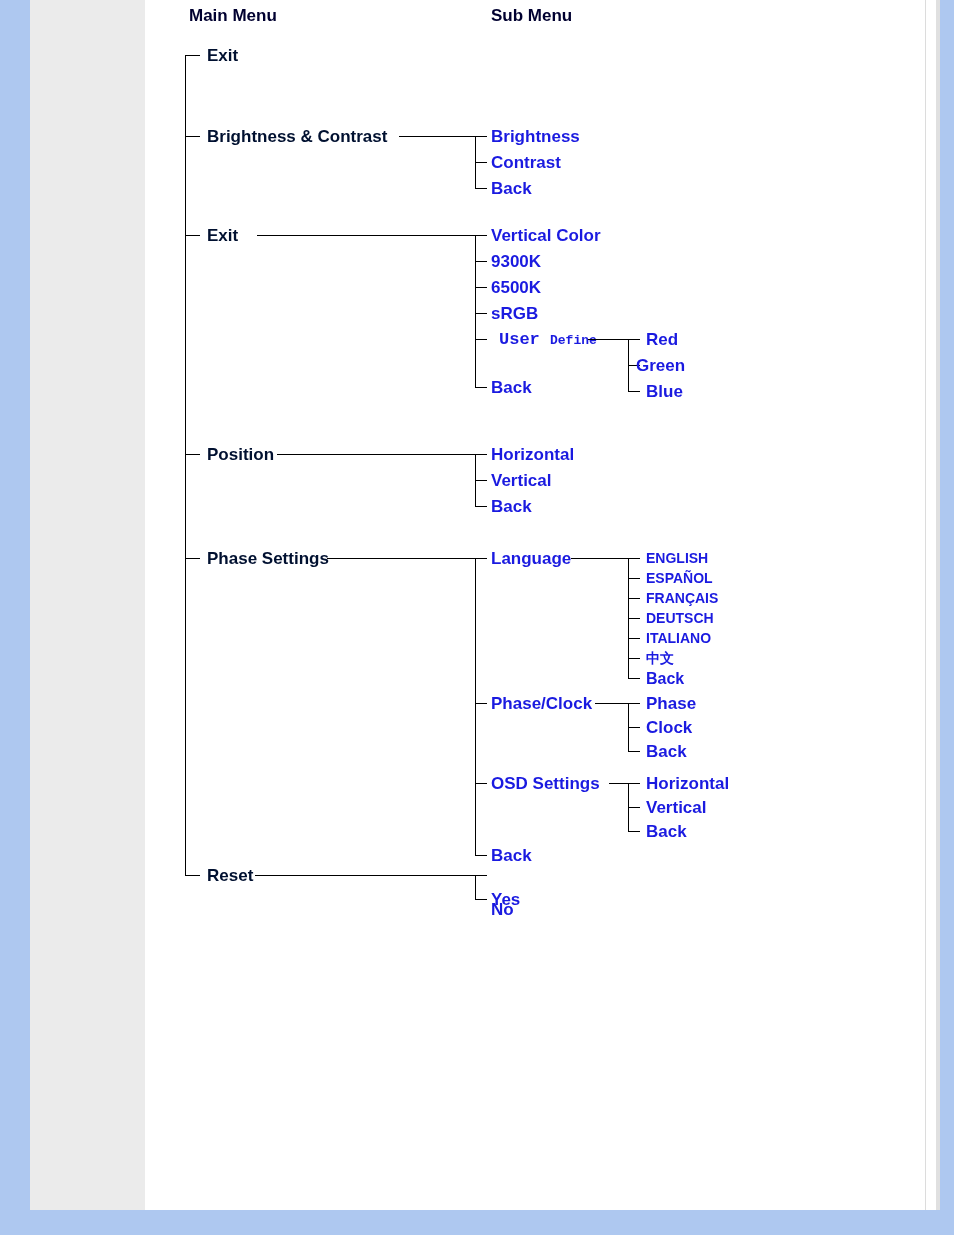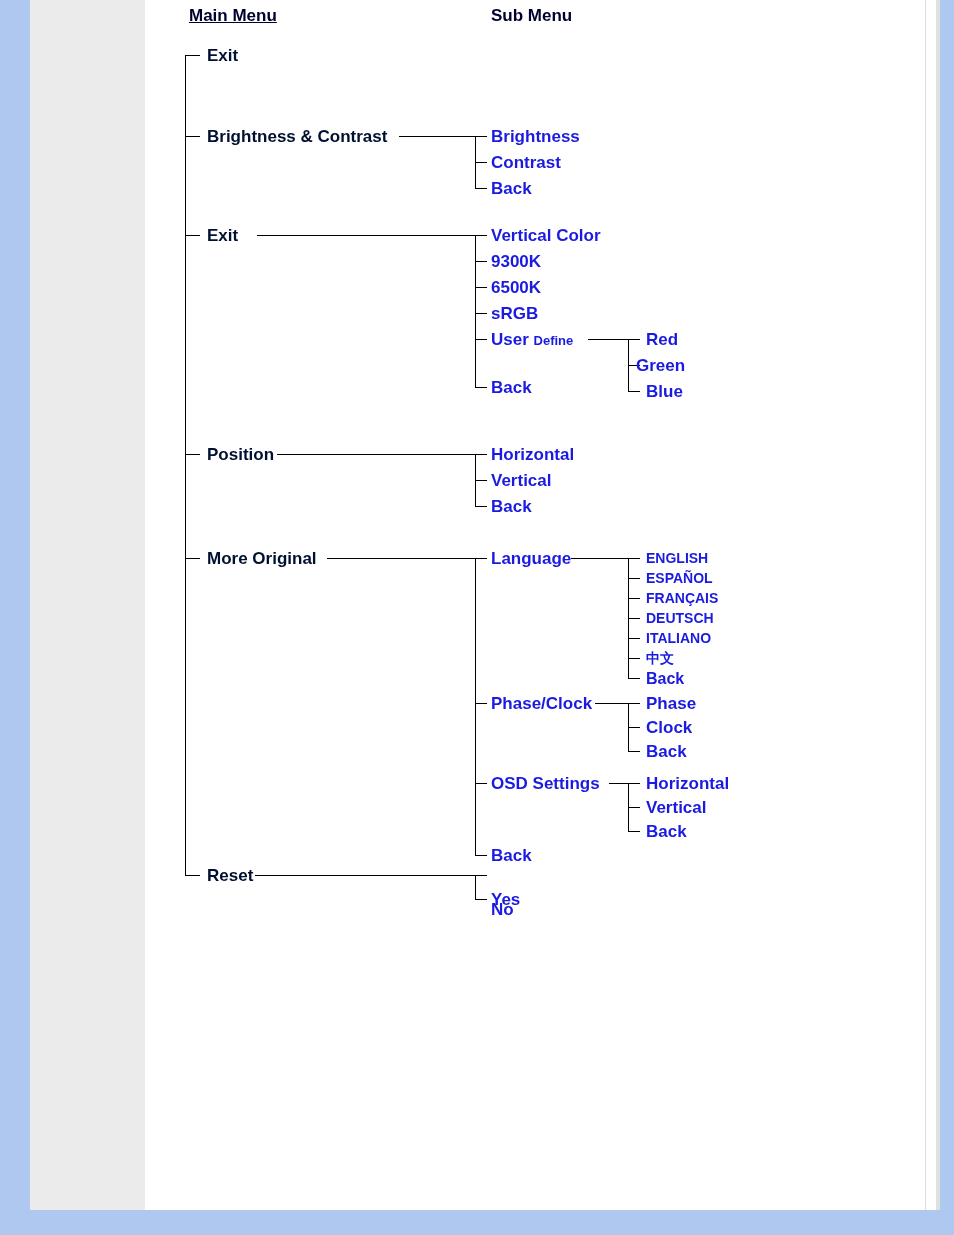--- a/index.html
+++ b/index.html
@@ -51,21 +51,21 @@
     background: #fff;
   }
 
   .header {
     position: absolute;
     font-weight: bold;
     color: #000030;
     font-size: 17px;
     top: 6px;
   }
-  .main-col-x { left: 44px; text-decoration: underline; }
+  .main-col-x { left: 44px; }
   .sub-col-x  { left: 346px; }
 
   
   .spine-main {
     position: absolute;
     left: 40px;
     width: 1px;
     background: #000;
   }
   .hline {
@@ -134,21 +134,21 @@
       <div class="hline" style="top:235px;left:330px;width:12px;"></div>
       <div class="hline" style="top:261px;left:330px;width:12px;"></div>
       <div class="hline" style="top:287px;left:330px;width:12px;"></div>
       <div class="hline" style="top:313px;left:330px;width:12px;"></div>
       <div class="hline" style="top:339px;left:330px;width:12px;"></div>
       <div class="hline" style="top:387px;left:330px;width:12px;"></div>
       <div class="sub-label" style="top:226px;left:342px;">Vertical Color</div>
       <div class="sub-label" style="top:252px;left:342px;">9300K</div>
       <div class="sub-label" style="top:278px;left:342px;">6500K</div>
       <div class="sub-label" style="top:304px;left:342px;">sRGB</div>
-      <div class="sub-label" style="top:330px;left:342px;">
+      <div class="sub-label" style="top:330px;left:350px;font-family:Liberation Mono, monospace;">
         <span>User</span>
         <span style="font-size:13px;">Define</span>
       </div>
       <div class="sub-label" style="top:378px;left:342px;">Back</div>
 
       <div class="hline" style="top:339px;left:443px;width:40px;"></div>
       <div class="vline" style="top:339px;left:483px;height:52px;"></div>
       <div class="hline" style="top:339px;left:483px;width:12px;"></div>
       <div class="hline" style="top:365px;left:483px;width:12px;"></div>
       <div class="hline" style="top:391px;left:483px;width:12px;"></div>
@@ -161,21 +161,21 @@
       <div class="hline" style="top:454px;left:132px;width:198px;"></div>
       <div class="vline" style="top:454px;left:330px;height:52px;"></div>
       <div class="hline" style="top:454px;left:330px;width:12px;"></div>
       <div class="hline" style="top:480px;left:330px;width:12px;"></div>
       <div class="hline" style="top:506px;left:330px;width:12px;"></div>
       <div class="sub-label" style="top:445px;left:342px;">Horizontal</div>
       <div class="sub-label" style="top:471px;left:342px;">Vertical</div>
       <div class="sub-label" style="top:497px;left:342px;">Back</div>
 
       <div class="hline" style="top:558px;left:40px;width:15px;"></div>
-      <div class="main-label" style="top:549px;left:58px;">More Original</div>
+      <div class="main-label" style="top:549px;left:58px;">Phase Settings</div>
       <div class="hline" style="top:558px;left:182px;width:148px;"></div>
       <div class="vline" style="top:558px;left:330px;height:297px;"></div>
       <div class="hline" style="top:558px;left:330px;width:12px;"></div>
       <div class="hline" style="top:703px;left:330px;width:12px;"></div>
       <div class="hline" style="top:783px;left:330px;width:12px;"></div>
       <div class="hline" style="top:855px;left:330px;width:12px;"></div>
       <div class="sub-label" style="top:549px;left:342px;">Language</div>
       <div class="sub-label" style="top:694px;left:342px;">Phase/Clock</div>
       <div class="sub-label" style="top:774px;left:342px;">OSD Settings</div>
       <div class="sub-label" style="top:846px;left:342px;">Back</div>

